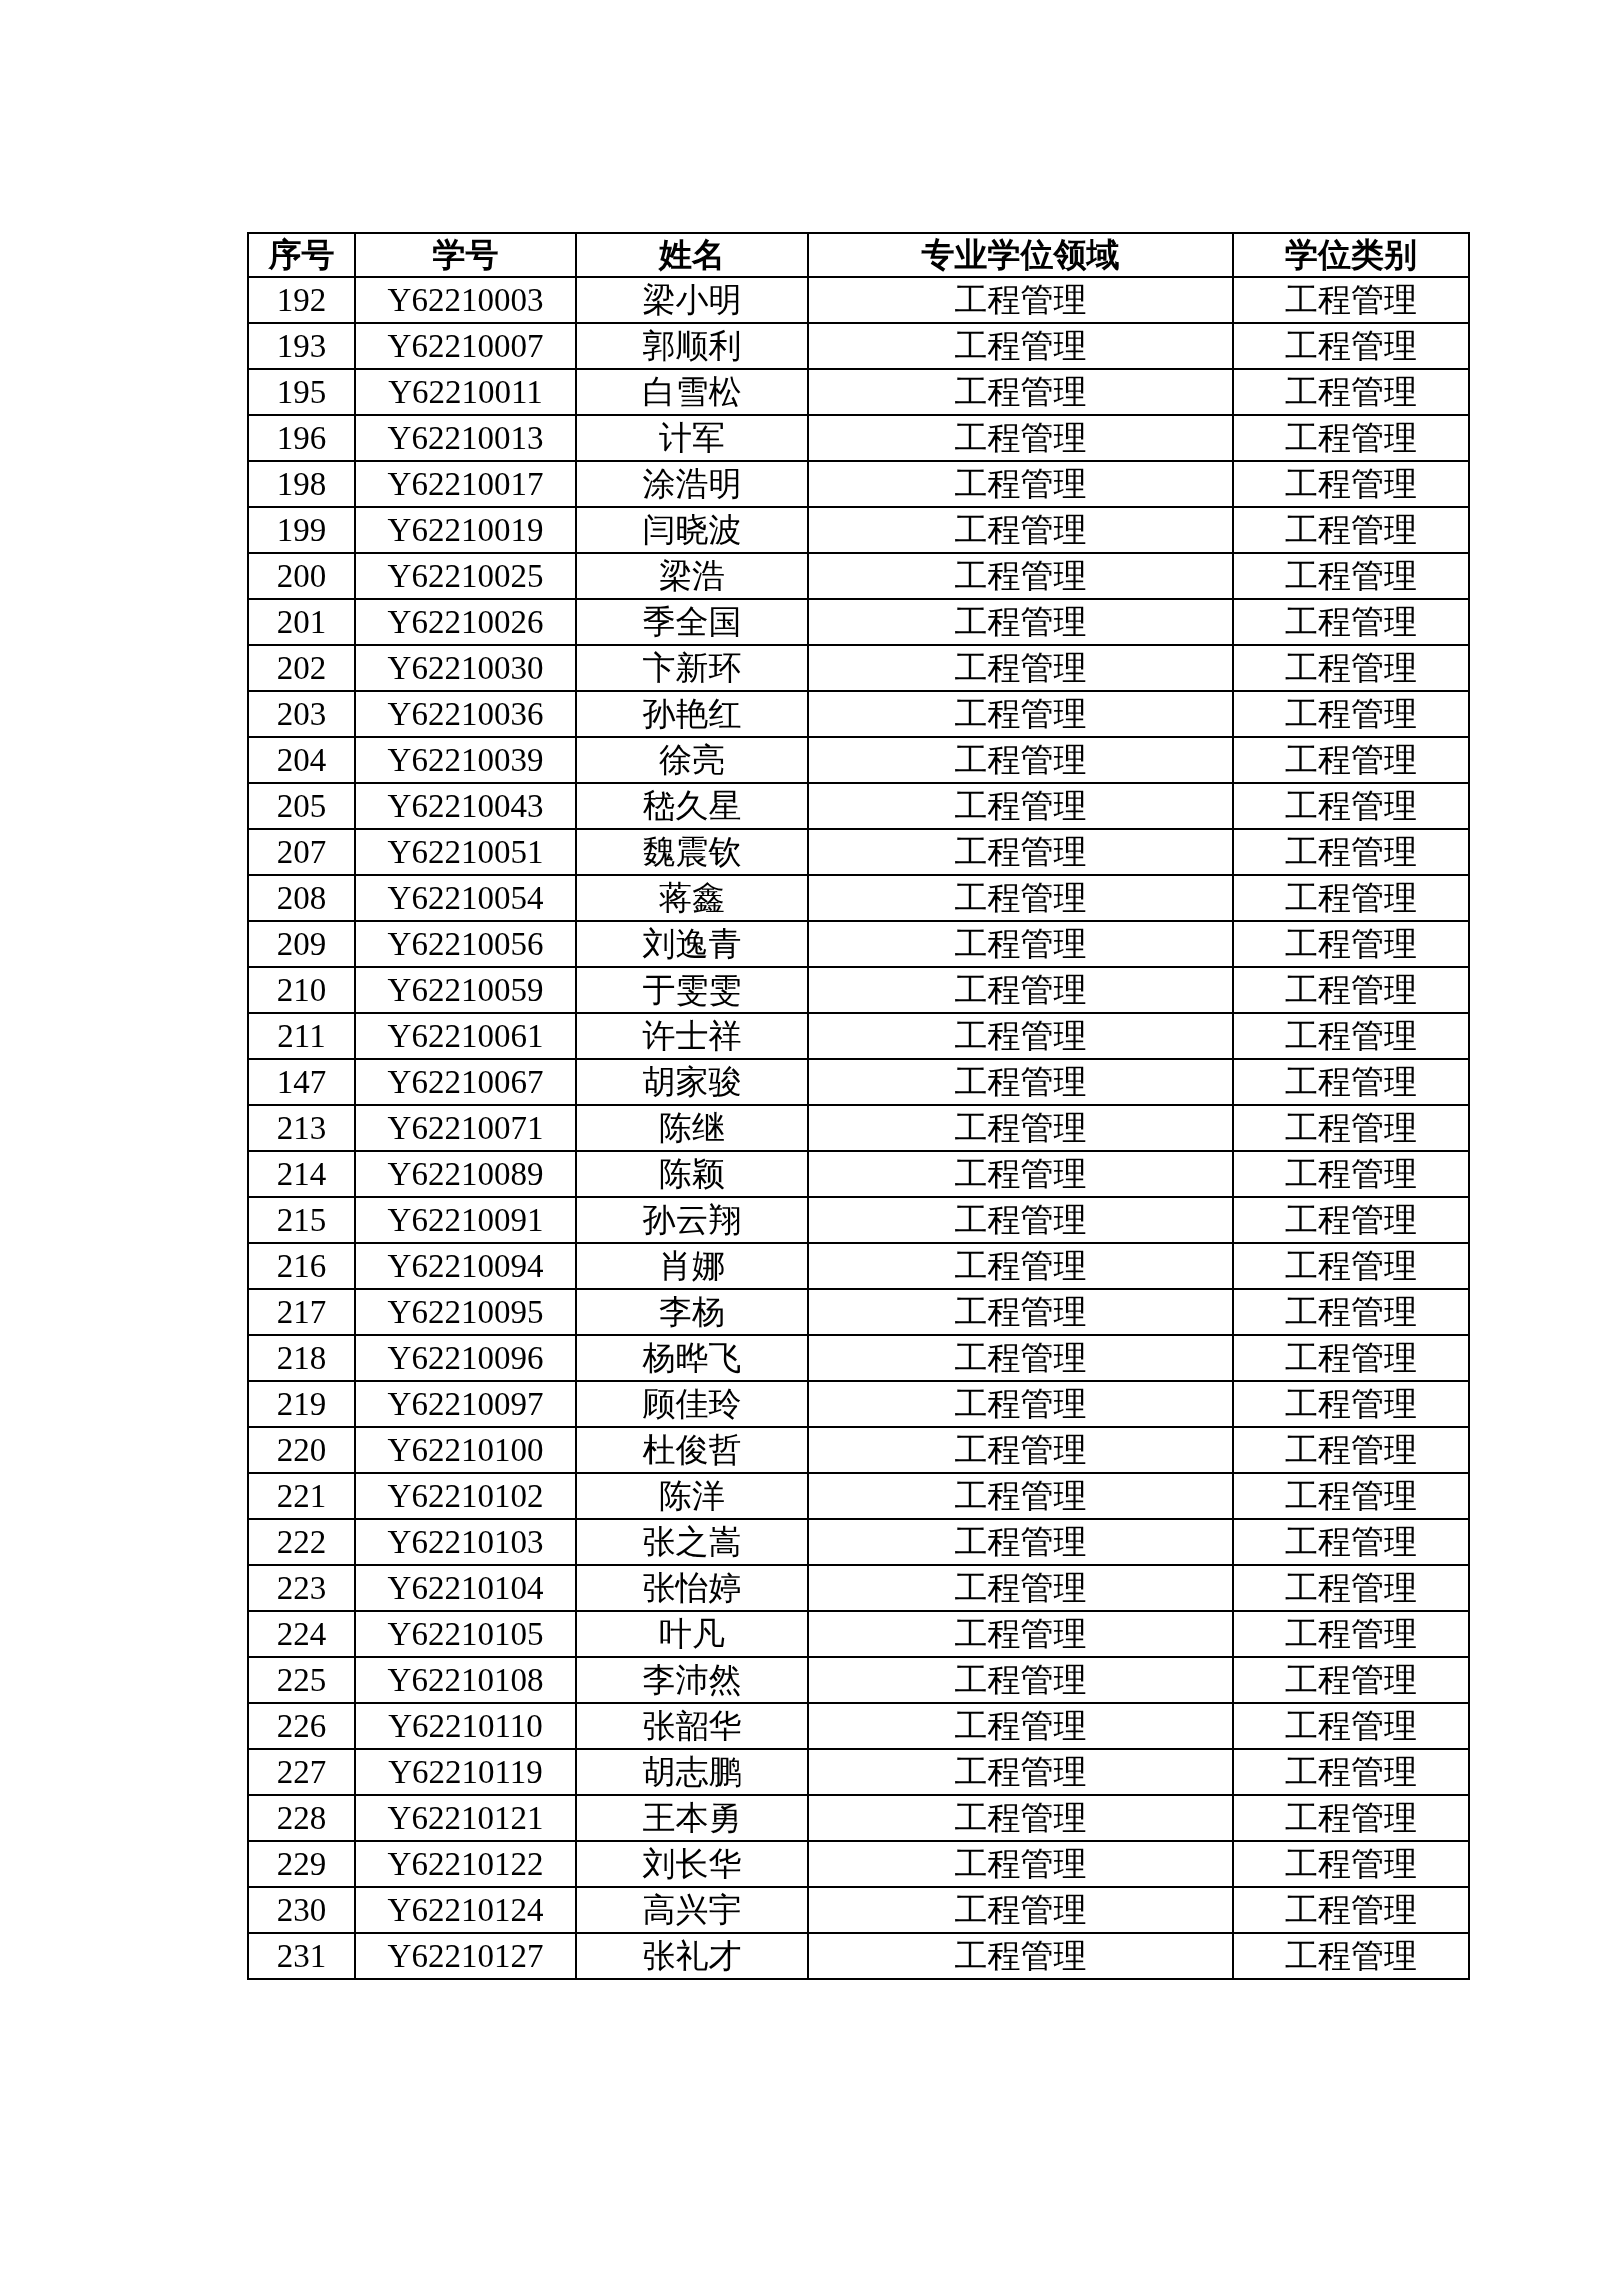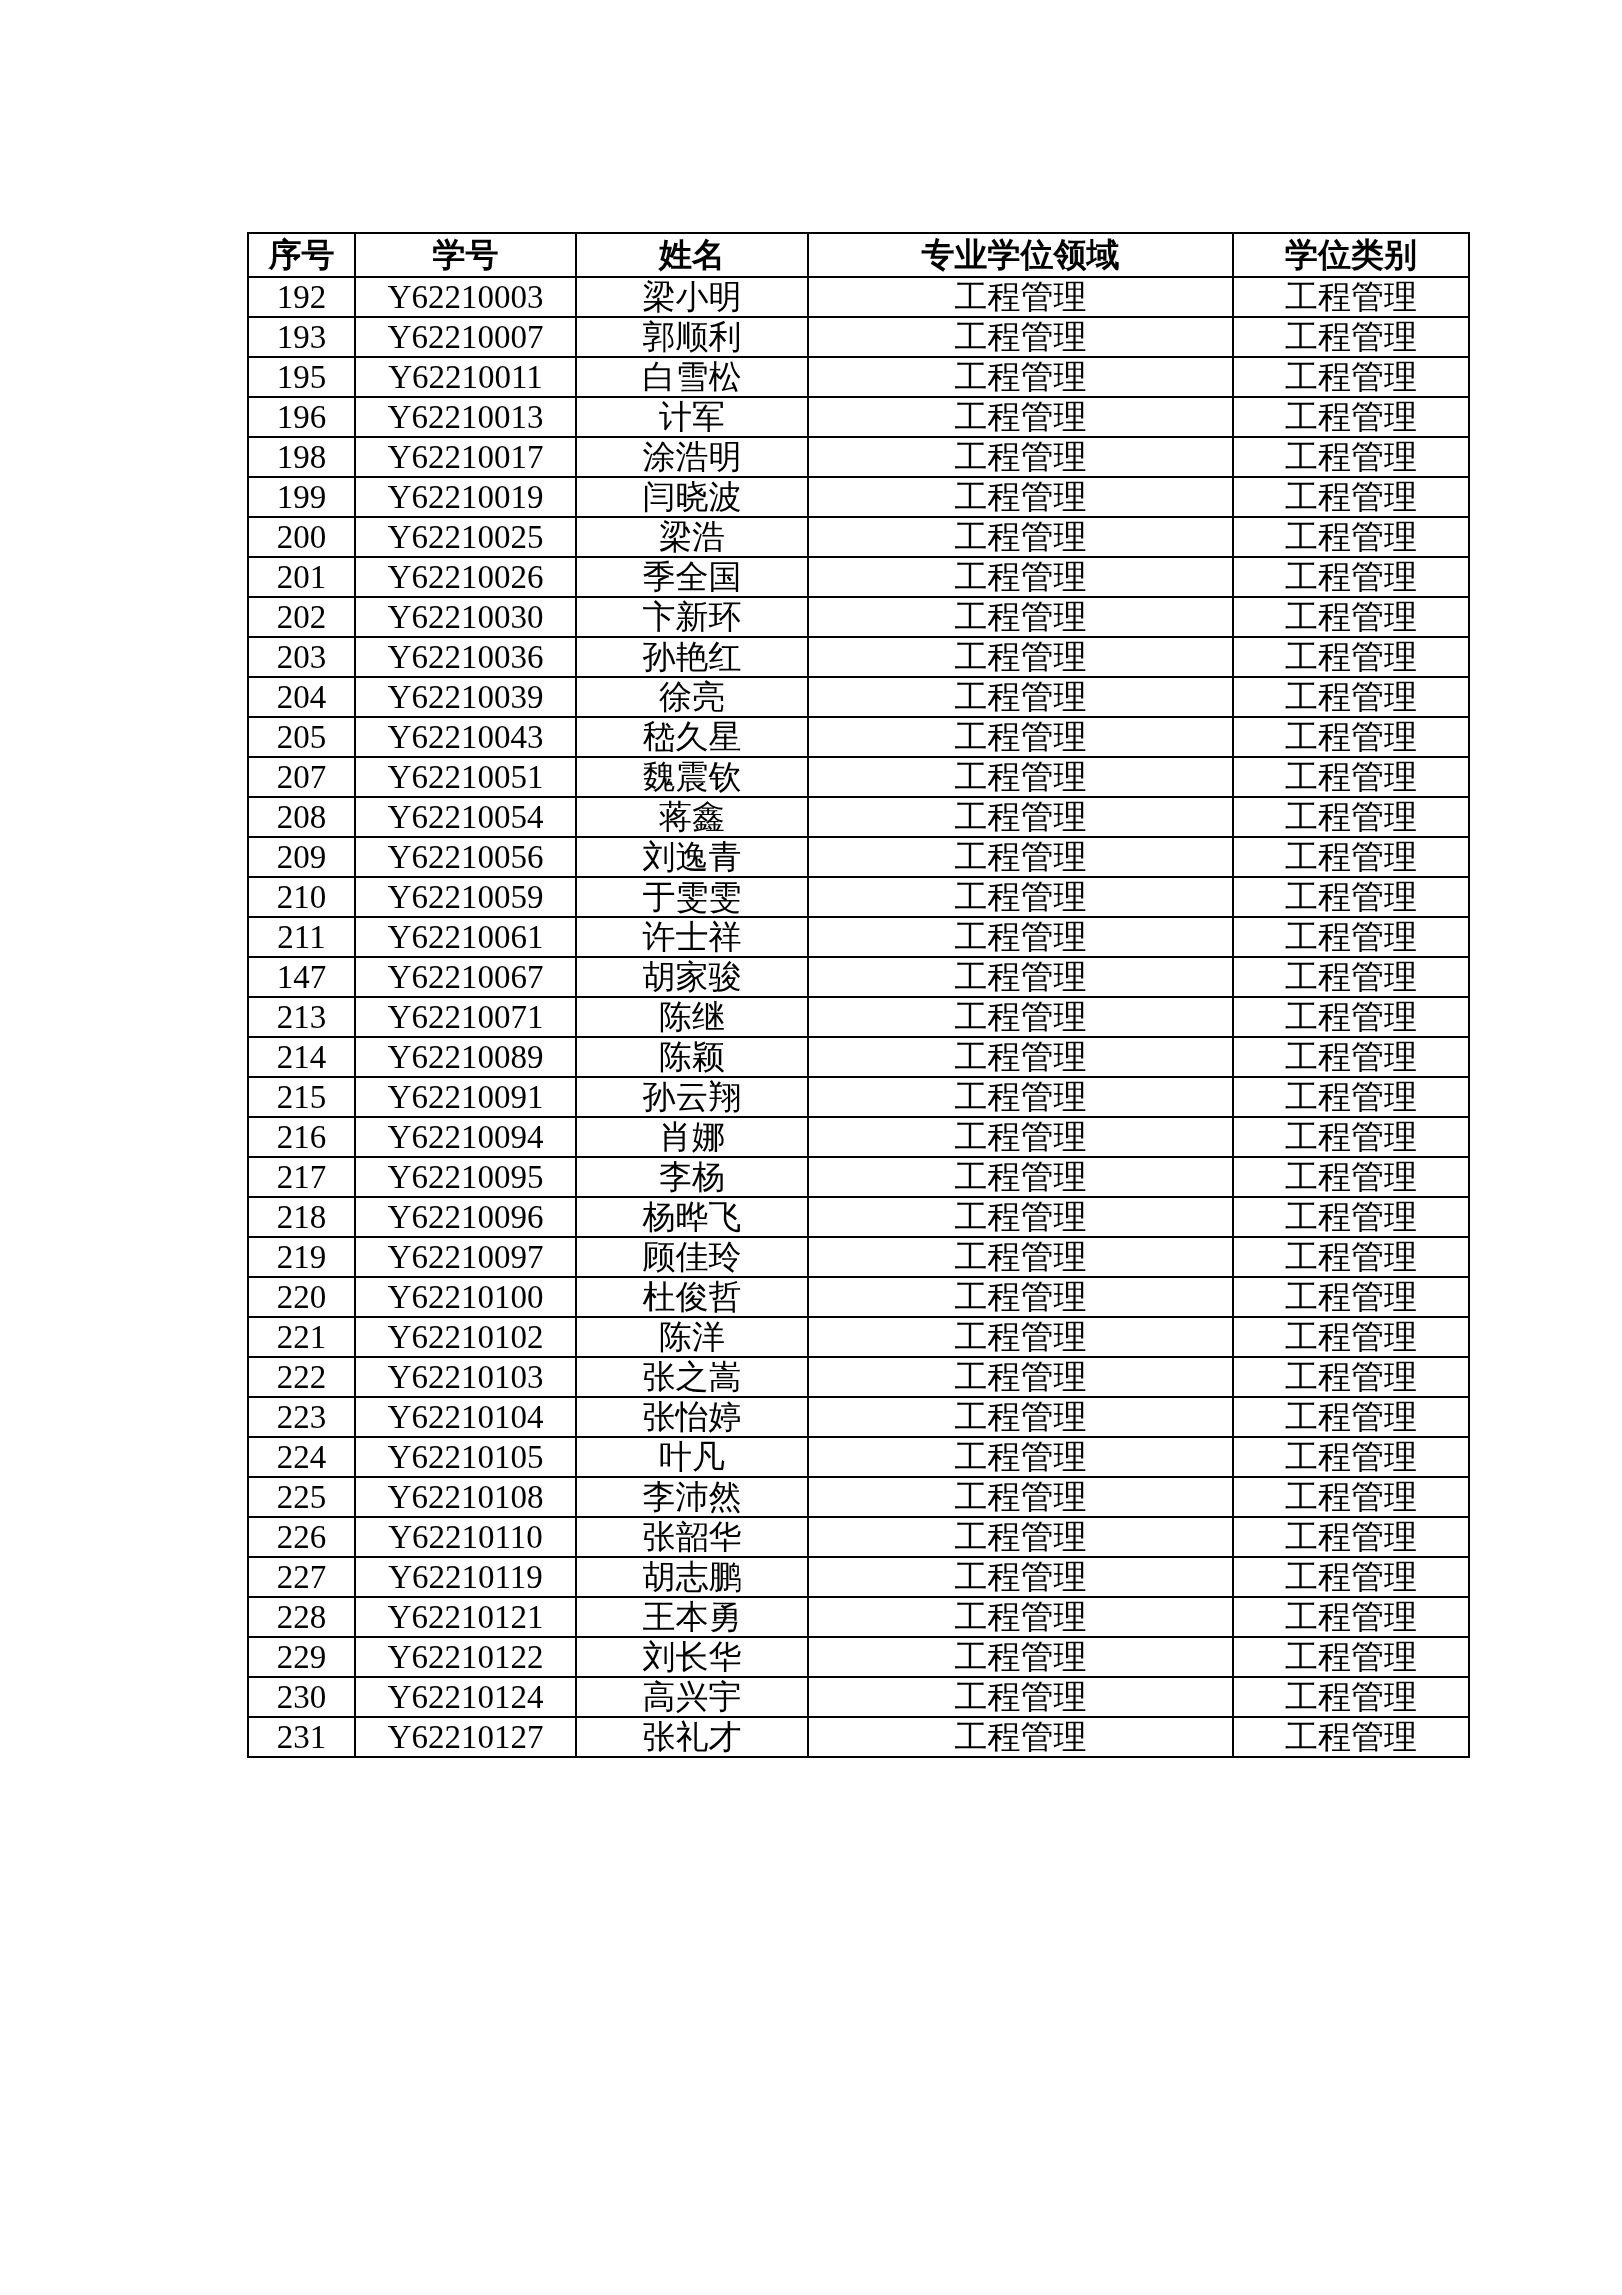--- a/index.html
+++ b/index.html
@@ -37,21 +37,21 @@
     line-height: 1;
   }
   table.roster thead tr {
     height: 44px;
   }
   table.roster thead th {
     font-weight: bold;
     border-bottom: 2.6px solid #000000;
   }
   table.roster tbody tr {
-    height: 40px;
+    height: 46px;
   }
   col.c-no    { width: 107px; }
   col.c-id    { width: 221px; }
   col.c-name  { width: 232px; }
   col.c-field { width: 425px; }
   col.c-cat   { width: 236px; }
 </style>
 </head>
 <body>
 

